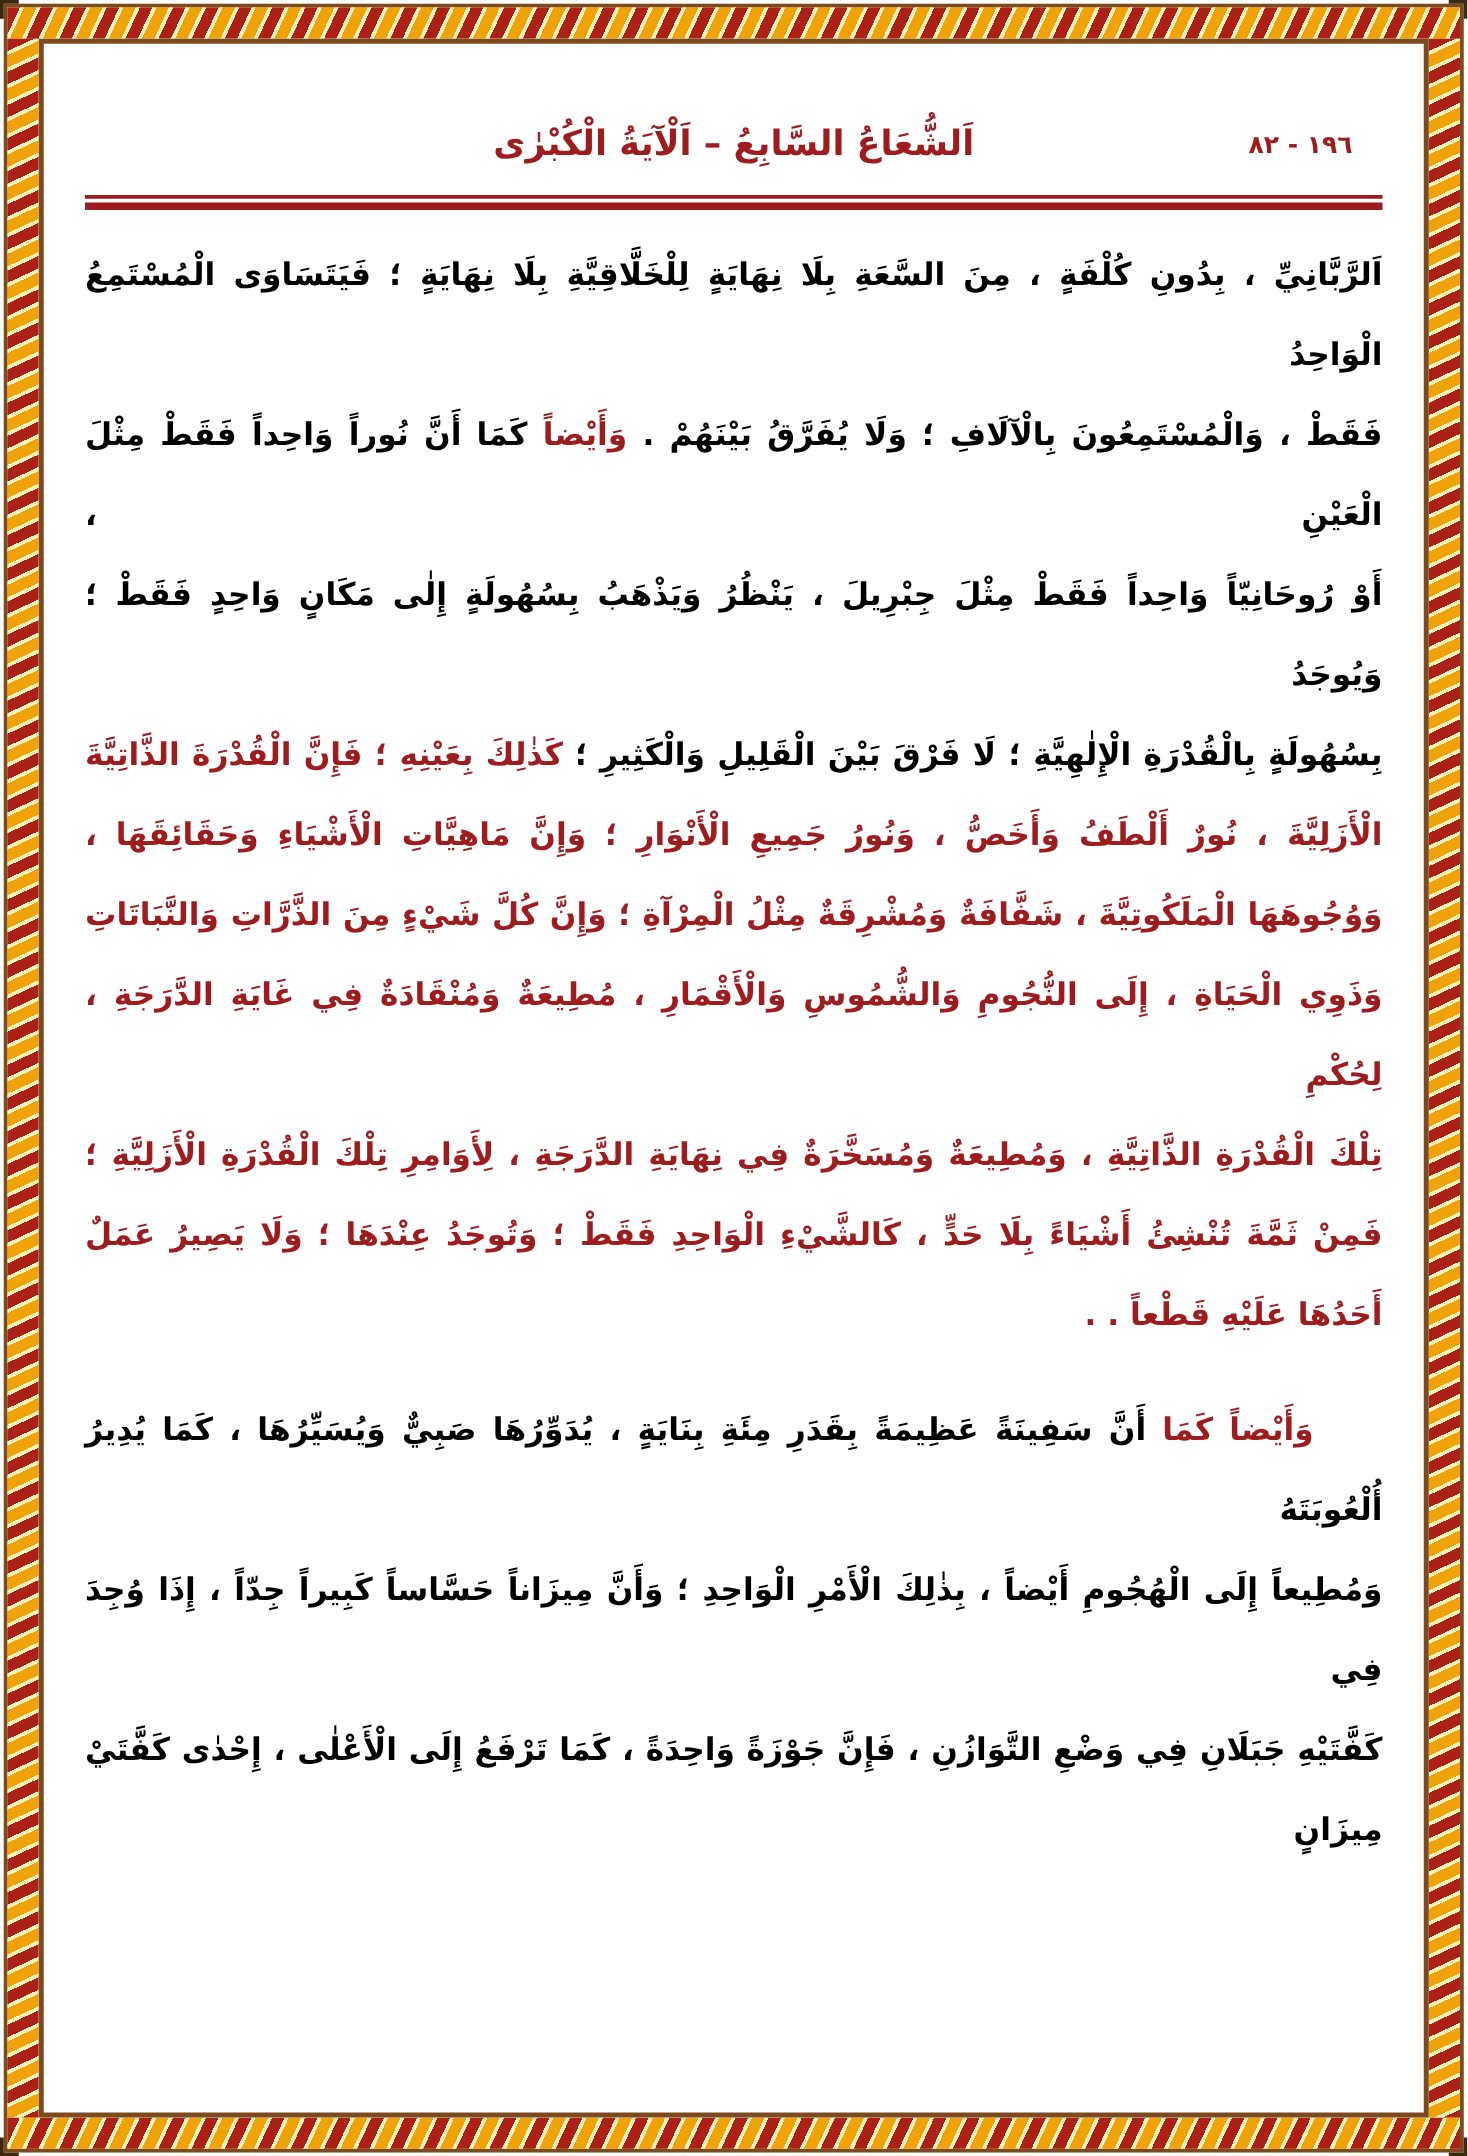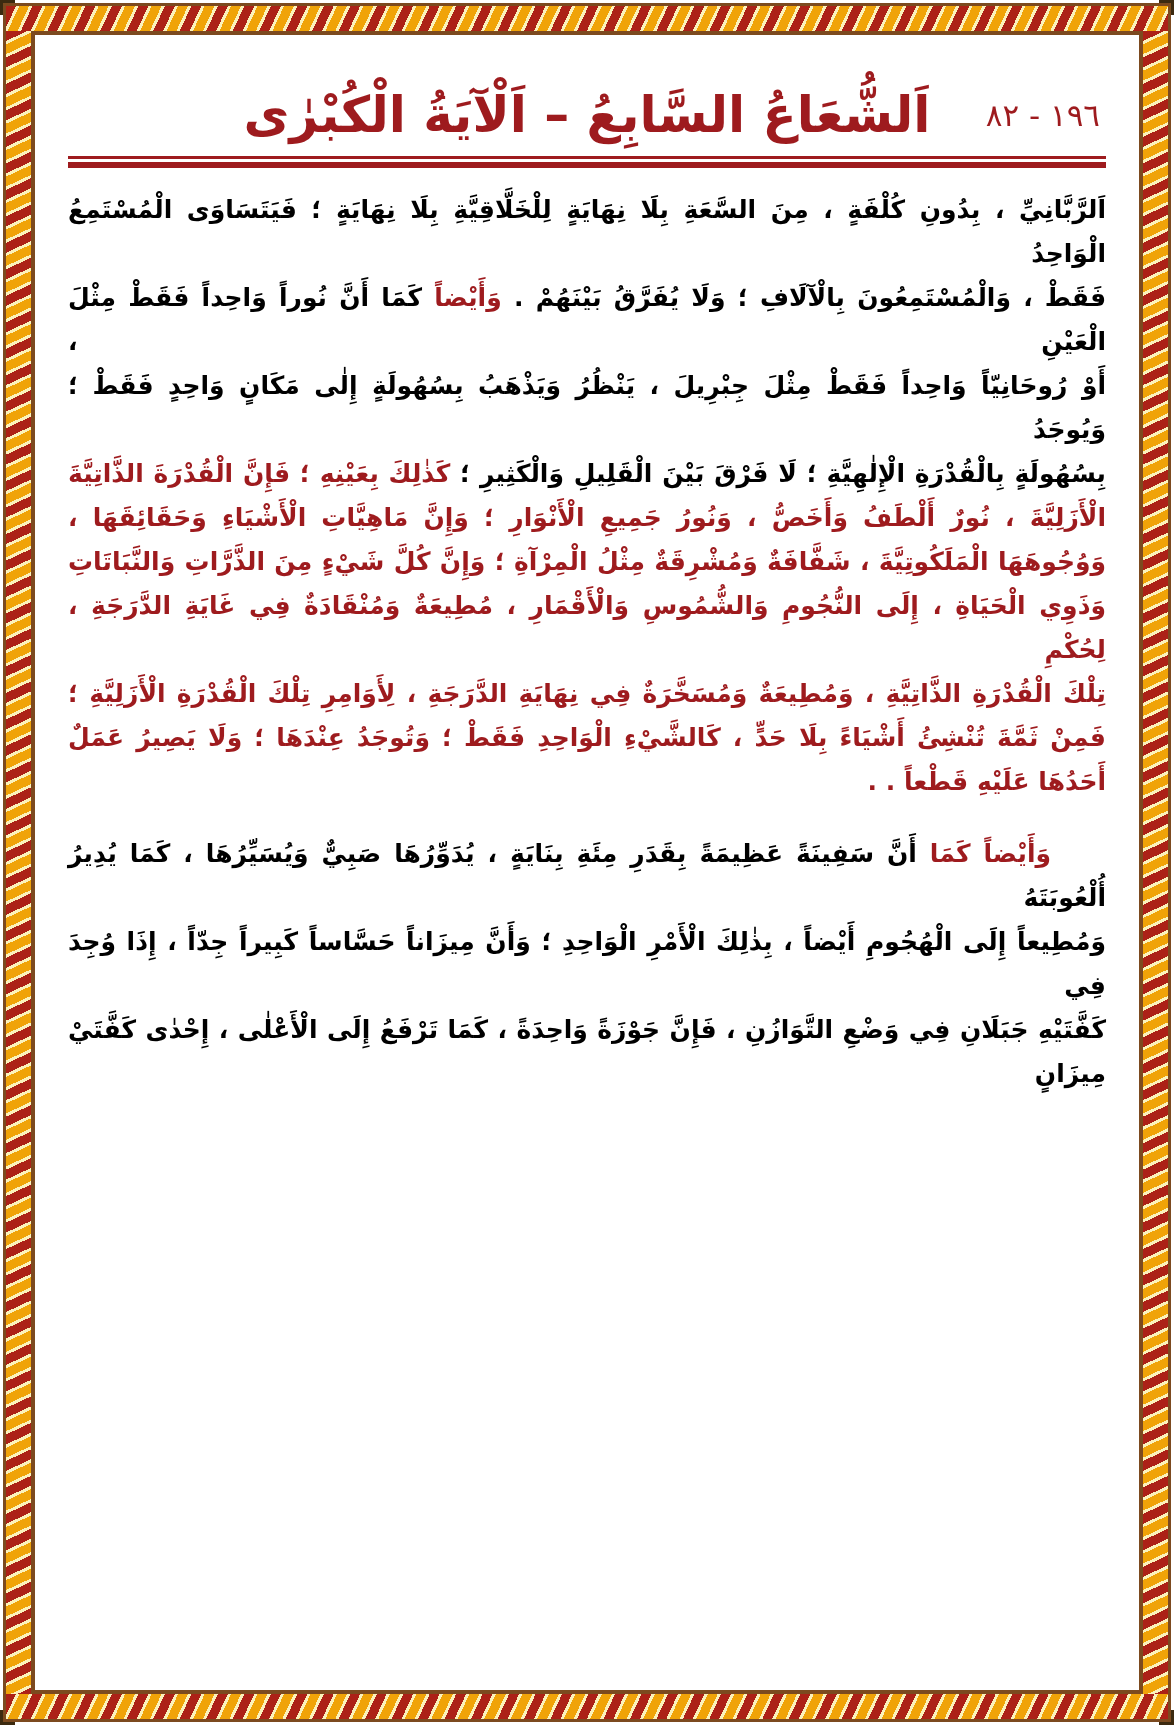--- a/index.html
+++ b/index.html
@@ -49,45 +49,45 @@
   .corner.br{bottom:0;right:0;border-bottom:3px solid #3c2a10;border-right:3px solid #3c2a10;}
   
   .content{
     position:absolute; inset:36px;
     padding:40px 32px 0 32px;
     box-sizing:border-box;
   }
   .header{position:relative;height:78px;}
   .title{
     text-align:center;
-    font-size:50px;font-weight:bold;
+    font-size:28px;font-weight:bold;
     color:var(--red);
     line-height:78px;
     letter-spacing:0;
   }
   .pagenums{
-    position:absolute;top:0;right:6px;
-    font-size:31px;font-weight:normal;
+    position:absolute;top:0;right:24px;
+    font-size:20px;font-weight:bold;
     color:var(--red);
     line-height:78px;
   }
   .rule{
     margin-top:2px;
     height:3px;
     border-top:3px solid var(--red);
     border-bottom:6px solid var(--red);
   }
   .body-text{
     margin-top:20px;
     font-size:25px;
     font-weight:bold;
     color:#000000;
   }
   .line{
-    line-height:44px;
+    line-height:64px;
     text-align:justify;
     text-align-last:justify;
     text-justify:inter-word;
   }
   .line.end{text-align-last:right;}
   .para.indent .line:first-child{text-indent:55px;}
   .para + .para{margin-top:28px;}
   .seg-red{color:var(--red);margin-top:30px;}
   .seg-black{color:#000000;}
 </style>

